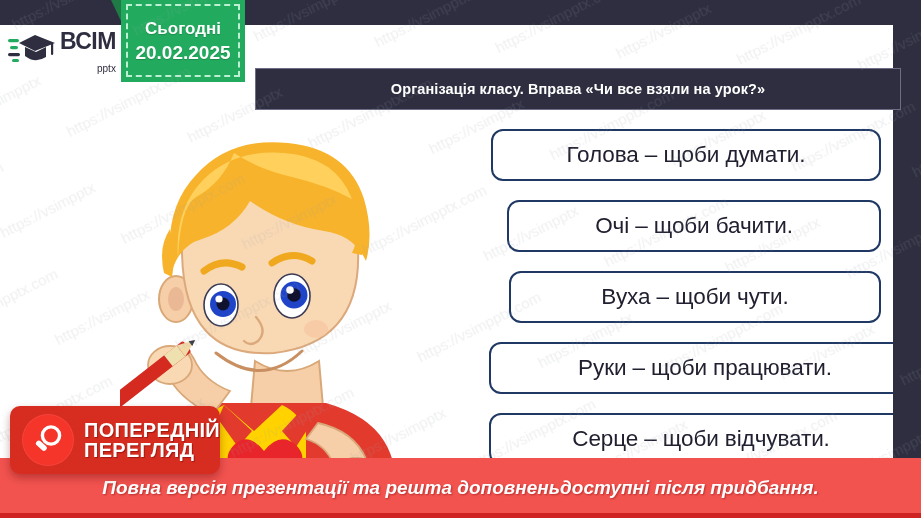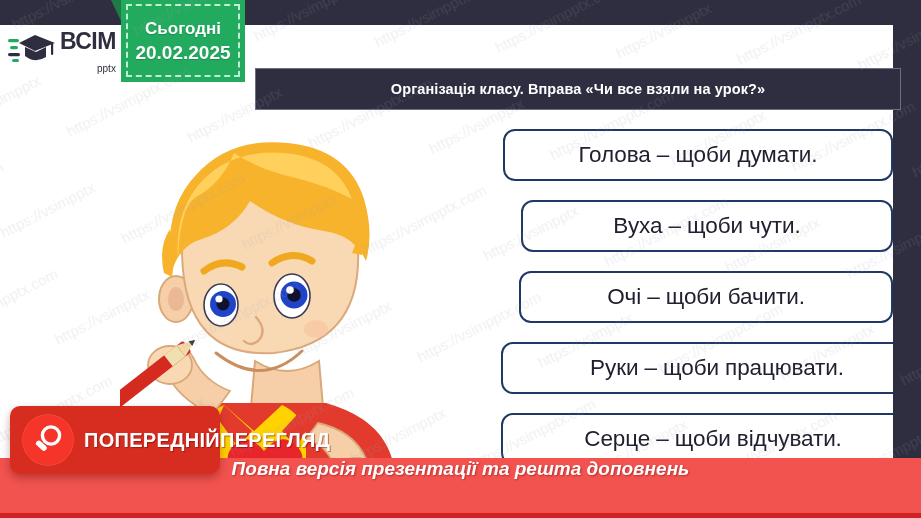--- a/index.html
+++ b/index.html
@@ -95,21 +95,21 @@
 
   
   .illustration {
     position: absolute; left: 120px; top: 78px;
     width: 340px; height: 400px;
     z-index: 3;
   }
 
   
   .statements {
-    position: absolute; left: 501px; top: 104px;
+    position: absolute; left: 489px; top: 104px;
     width: 392px; z-index: 4;
   }
   .stmt {
     position: relative;
     border: 2.5px solid #1f3864;
     border-radius: 12px;
     background: #ffffff;
     height: 52px;
     margin-bottom: 19px;
     display: flex; align-items: center; justify-content: center;
@@ -132,22 +132,22 @@
     pointer-events: none; z-index: 9;
     opacity: 0.30;
   }
 
   
   .bottom-banner {
     position: absolute; left: 0; bottom: 0;
     width: 921px; height: 60px;
     background: #f2534f;
     z-index: 10;
-    display: flex; flex-direction: column;
-    align-items: center; 
+    display: flex; flex-direction: row;
+    align-items: center; justify-content: center;
   }
   .bottom-banner::before {
     content: "";
     position: absolute; left: 0; right: 0; bottom: 0;
     height: 5px; background: #cf2222;
   }
   .banner-line {
     color: #ffffff; font-size: 19px;
     font-style: italic; font-weight: bold;
     text-shadow: 1px 1px 2px rgba(120,0,0,0.45);
@@ -165,21 +165,21 @@
     padding-left: 12px;
     z-index: 12;
   }
   .preview-circle {
     width: 52px; height: 52px; border-radius: 50%;
     background: #f5342a;
     display: flex; align-items: center; justify-content: center;
     flex: 0 0 auto;
     box-shadow: inset 0 0 0 1px rgba(255,255,255,0.08);
   }
-  .preview-labels { display: flex; flex-direction: row; line-height: 1.02; }
+  .preview-labels { display: flex; flex-direction: column; line-height: 1.02; }
   .preview-labels span {
     color: #ffffff; font-size: 20px; font-weight: bold;
     letter-spacing: 0.3px;
     text-shadow: 1px 1px 1px rgba(110,0,0,0.5);
   }
 </style>
 </head>
 <body>
 
 <div id="root">
@@ -249,25 +249,25 @@
         <path d="M66 394 q54 -28 100 -6 q46 -22 100 6 l0 6 q-50 -22 -100 2 q-50 -24 -100 -2 z" fill="#ffffff" stroke="#b9c0cc" stroke-width="2"></path>
         <path d="M66 388 q52 -26 100 -4 l0 14 q-48 -22 -100 2 z" fill="#fbfbfb" stroke="#cdd3dd" stroke-width="1.4"></path>
         <path d="M266 388 q-52 -26 -100 -4 l0 14 q48 -22 100 2 z" fill="#fbfbfb" stroke="#cdd3dd" stroke-width="1.4"></path>
       </svg>
     </div>
 
     <div class="statements">
       <div class="stmt w1">
         <span class="stmt-text">Голова – щоби думати.</span>
       </div>
+      <div class="stmt w2">
+        <span class="stmt-text">Очі – щоби бачити.</span>
+      </div>
       <div class="stmt w3">
         <span class="stmt-text">Вуха – щоби чути.</span>
-      </div>
-      <div class="stmt w2">
-        <span class="stmt-text">Очі – щоби бачити.</span>
       </div>
       <div class="stmt w4">
         <span class="stmt-text">Руки – щоби працювати.</span>
       </div>
       <div class="stmt w5">
         <span class="stmt-text">Серце – щоби відчувати.</span>
       </div>
     </div>
   </div>
 
@@ -308,20 +308,21 @@
           <text x="0" y="34" font-family="Liberation Sans, sans-serif" font-size="15" fill="#9aa0aa" opacity="0.55">https://vsimpptx.com</text>
           <text x="105" y="94" font-family="Liberation Sans, sans-serif" font-size="15" fill="#9aa0aa" opacity="0.55">https://vsimpptx.com</text>
         </pattern>
       </defs>
       <rect width="921" height="518" fill="url(#wm)"></rect>
     </svg>
   </div>
 
   <div class="bottom-banner">
     <span class="banner-line">Повна версія презентації та решта доповнень</span>
+    <span class="banner-line">доступні після придбання.</span>
   </div>
 
   <div class="preview-badge">
     <span class="preview-circle">
       <svg width="34" height="34" viewBox="0 0 34 34" xmlns="http://www.w3.org/2000/svg">
         <circle cx="20" cy="12.5" r="8.6" fill="none" stroke="#ffffff" stroke-width="3.4"></circle>
         <rect x="4.5" y="19.5" width="12.5" height="5.6" rx="2.6" fill="#ffffff" transform="rotate(42 10 22)"></rect>
       </svg>
     </span>
     <span class="preview-labels">

